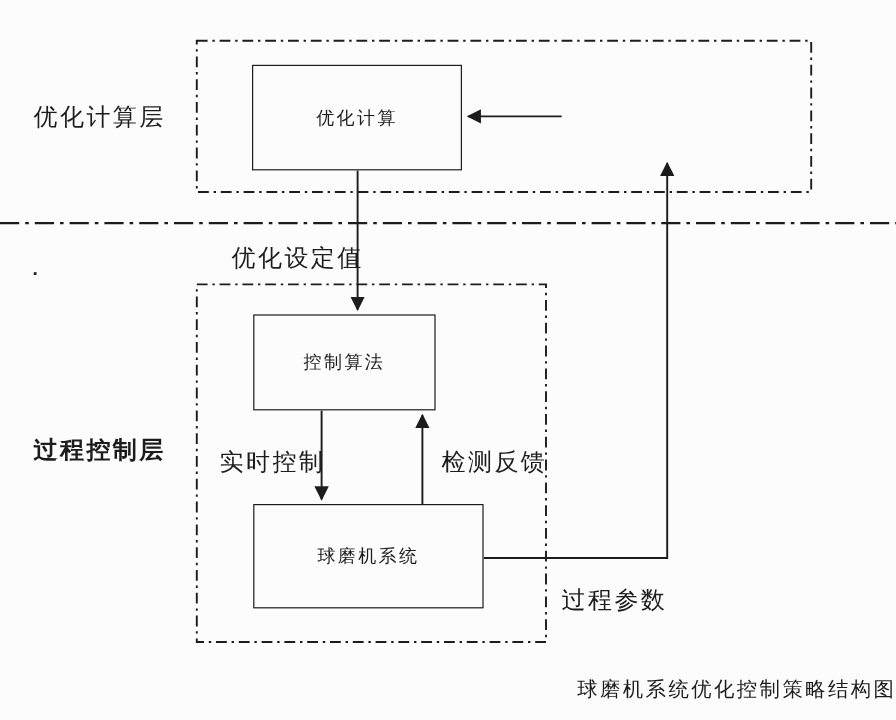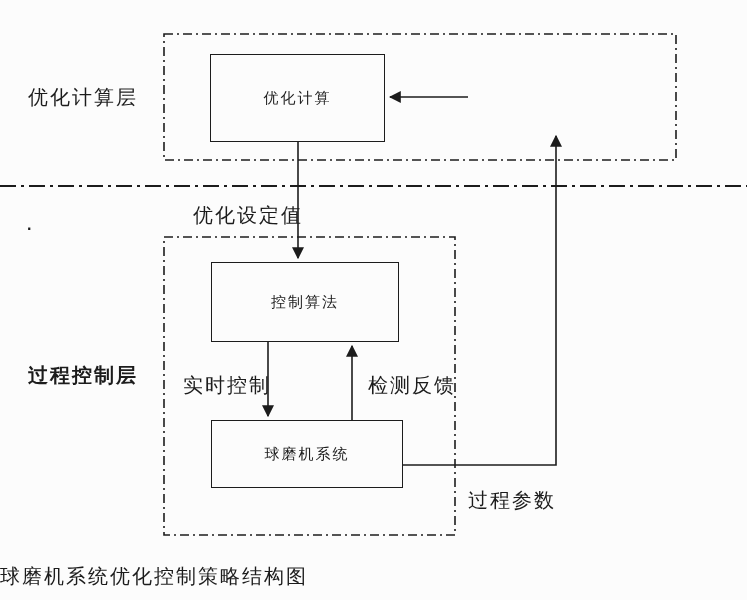--- a/index.html
+++ b/index.html
@@ -39,22 +39,22 @@
     position: absolute;
     font-size: 20px;
     letter-spacing: 2px;
     white-space: nowrap;
   }
   .caption {
     position: absolute;
     left: 0;
     right: 0;
     top: 563px;
-    text-align: left;
-    font-size: 20px;
+    text-align: right;
+    font-size: 17px;
     letter-spacing: 2px;
     font-family: Liberation Sans, sans-serif;
   }
   .artifact {
     position: absolute;
     left: 27px;
     top: 216px;
     font-size: 16px;
     font-weight: bold;
   }
@@ -90,25 +90,25 @@
 
   <div class="lbl" style="left:28px; top:84px;">优化计算层</div>
 
   <div class="lbl" style="left:28px; top:362px;font-weight:bold;">过程控制层</div>
 
   <div class="node" style="left:210px; top:54px; width:175px; height:88px;justify-content:center;">
     <span>优化计算</span>
   </div>
 
 
-  <div class="node" style="left:211px; top:262px; width:188px; height:80px;">
+  <div class="node" style="left:211px; top:262px; width:152px; height:80px;">
     <span>控制算法</span>
   </div>
 
-  <div class="node" style="left:211px; top:420px; width:192px; height:68px;">
+  <div class="node" style="left:211px; top:420px; width:192px; height:87px;">
     <span>球磨机系统</span>
   </div>
 
   <div class="lbl" style="left:193px; top:202px;">优化设定值</div>
 
   <div class="lbl" style="left:183px; top:372px;">实时控制</div>
 
   <div class="lbl" style="left:368px; top:372px;">检测反馈</div>
 
   <div class="lbl" style="left:468px; top:487px;">过程参数</div>

